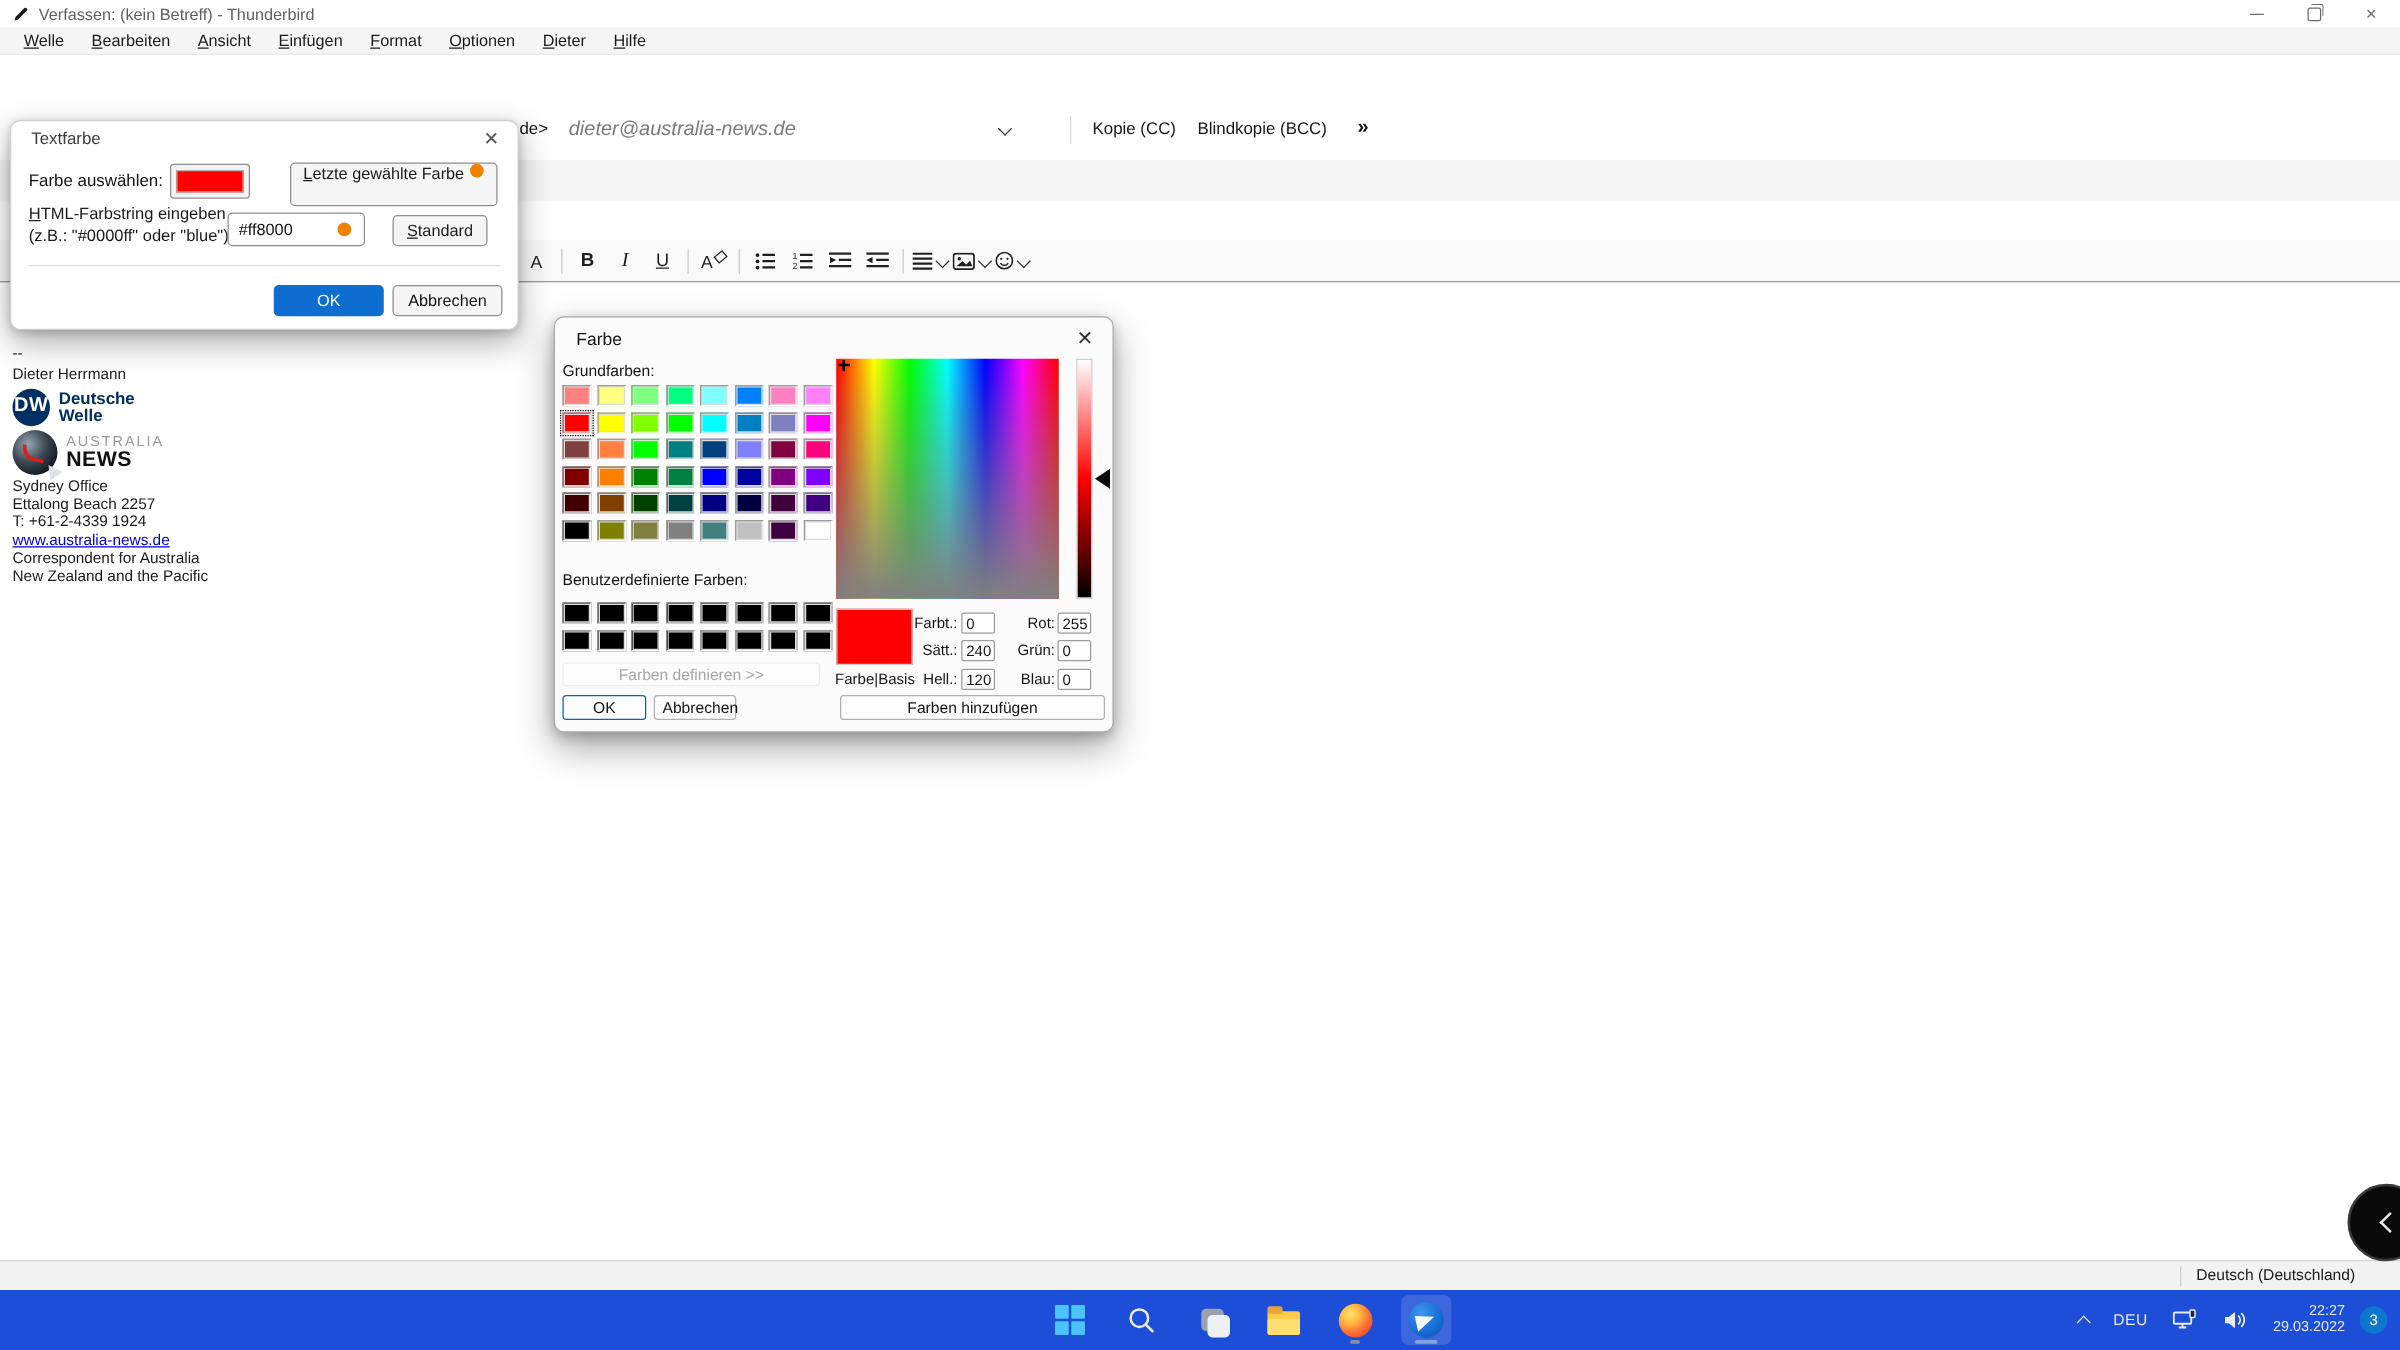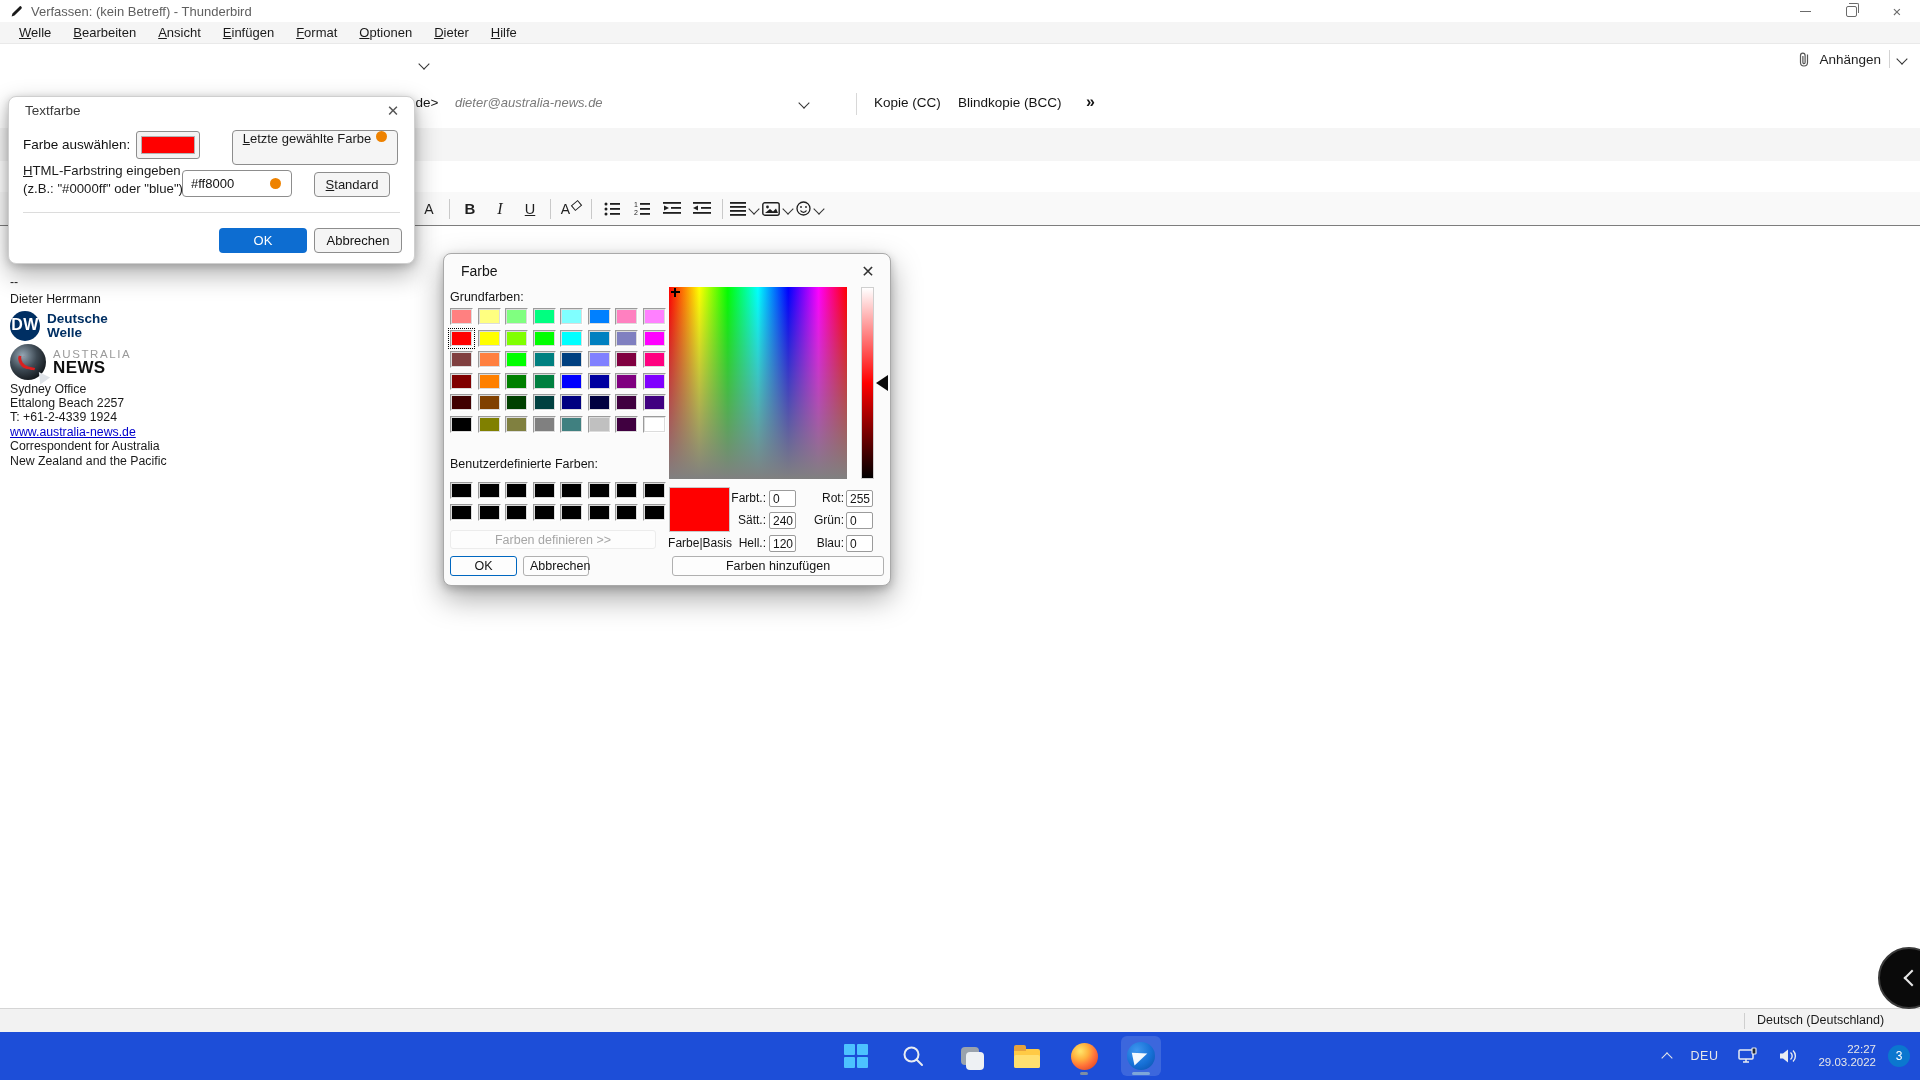--- a/index.html
+++ b/index.html
@@ -20,21 +20,21 @@
   .menu-item{display:inline-block;font-size:13px;padding:2px 11px;color:#1a1a1a;}
   .menu-item::first-letter{text-decoration:underline;}
   
   .row-from{position:absolute;left:0;top:44px;width:1920px;height:38px;background:#fff;border-bottom:1px solid #e3e3e3;}
   .from-chev{position:absolute;left:420px;top:16px;color:#333;}
   .attach{position:absolute;right:14px;top:6px;display:flex;align-items:center;gap:8px;}
   .attach-label{font-size:13.5px;color:#222;}
   .attach-sep{width:1px;height:18px;background:#d3d3d3;}
   .row-to{position:absolute;left:0;top:82px;width:1920px;height:46px;background:#fff;border-bottom:1px solid #e3e3e3;}
   .to-frag{position:absolute;left:405px;top:13px;font-size:13.5px;color:#141414;}
-  .to-email{position:absolute;left:455px;top:13px;font-size:13px;font-style:italic;color:#7a7a7a;}
+  .to-email{position:absolute;left:455px;top:13px;font-size:16px;font-style:italic;color:#7a7a7a;}
   .to-chev{position:absolute;left:800px;top:17px;color:#333;}
   .to-sep{position:absolute;left:856px;top:11px;width:1px;height:22px;background:#d8d8d8;}
   .cc-label{position:absolute;left:874px;top:13px;font-size:13.5px;color:#141414;}
   .bcc-label{position:absolute;left:958px;top:13px;font-size:13.5px;color:#141414;}
   .more-label{position:absolute;left:1086px;top:11px;font-size:16px;font-weight:bold;color:#141414;}
   .row-subject{position:absolute;left:0;top:128px;width:1920px;height:33px;background:#f5f5f5;border-bottom:1px solid #e7e7e7;}
   .row-empty{position:absolute;left:0;top:161px;width:1920px;height:31px;background:#fff;border-bottom:1px solid #ededed;}
   
   .toolbar{position:absolute;left:0;top:192px;width:1920px;height:34px;background:#f9f9f9;border-bottom:1.5px solid #7d7d7d;box-sizing:border-box;display:flex;align-items:center;}
   .tb-pad{width:414px;flex:none;}
@@ -171,31 +171,20 @@
       <span class="menu-item">Welle</span>
       <span class="menu-item">Bearbeiten</span>
       <span class="menu-item">Ansicht</span>
       <span class="menu-item">Einfügen</span>
       <span class="menu-item">Format</span>
       <span class="menu-item">Optionen</span>
       <span class="menu-item">Dieter</span>
       <span class="menu-item">Hilfe</span>
     </div>
 
-  <div class="row-from">
-    <span class="chev from-chev"></span>
-    <div class="attach">
-      <svg width="14" height="17" viewBox="0 0 14 17">
-          <path d="M10.5 3.5 v8 a3.5 3.5 0 0 1 -7 0 V4.5 a2.3 2.3 0 0 1 4.6 0 v7 a1.1 1.1 0 0 1 -2.2 0 V5" fill="none" stroke="#555" stroke-width="1.2"></path>
-        </svg>
-      <span class="attach-label">Anhängen</span>
-      <span class="attach-sep"></span>
-      <span class="chev" style="color:#333;"></span>
-    </div>
-  </div>
 
   <div class="row-to">
     <span class="to-frag">s.de&gt;</span>
     <span class="to-email">dieter@australia-news.de</span>
     <span class="chev to-chev"></span>
     <span class="to-sep"></span>
     <span class="cc-label">Kopie (CC)</span>
     <span class="bcc-label">Blindkopie (BCC)</span>
     <span class="more-label">»</span>
   </div>

